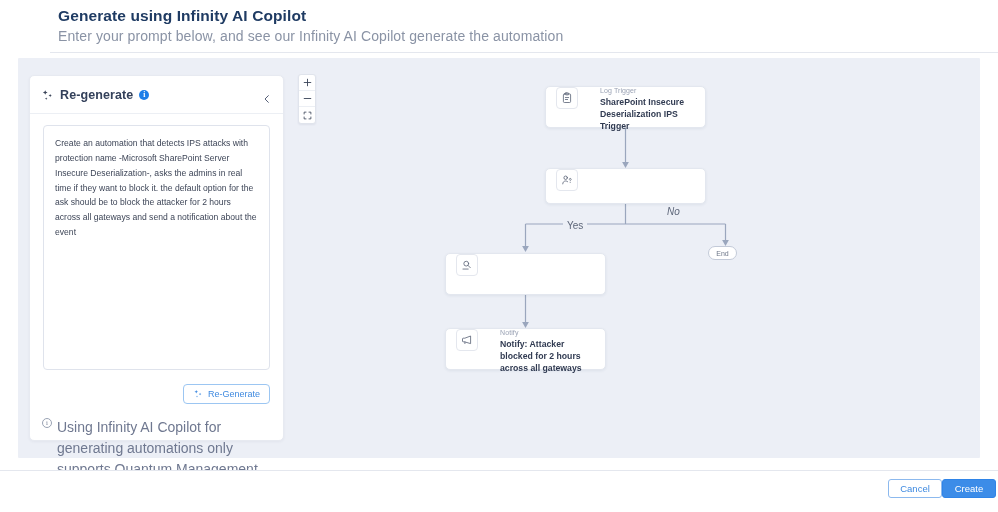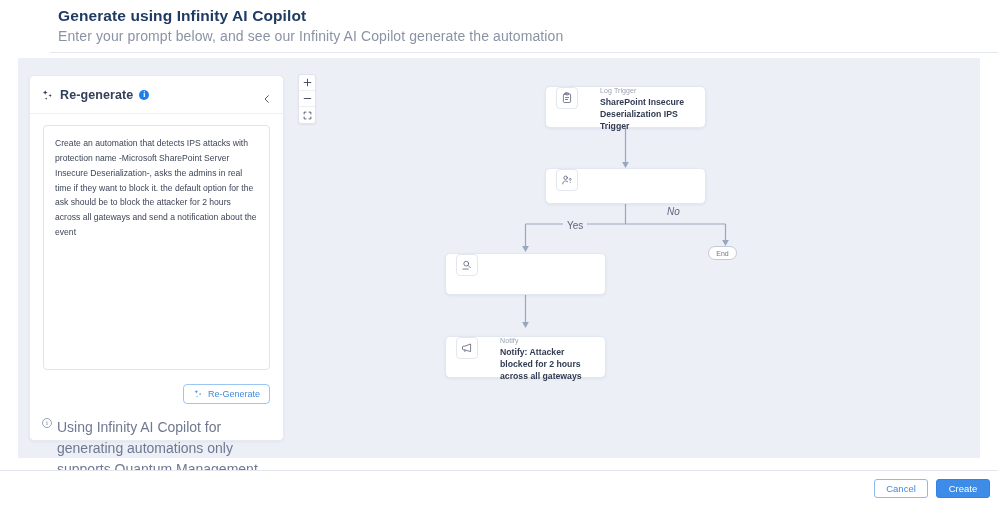--- a/index.html
+++ b/index.html
@@ -117,21 +117,21 @@
     display:flex; align-items:center; justify-content:center;
     color:#5c6578;
   }
   .node-text { display:flex; flex-direction:column; justify-content:center; }
   .node-kind { font-size:7px; color:#9aa2b4; margin-bottom:2px; letter-spacing:.1px; }
   .node-label { font-size:8.7px; font-weight:600; color:#313b52; line-height:1.38; }
 
   .node-trigger { left:527px; top:28px;  width:161px; height:42px; }
   .node-ask     { left:527px; top:110px; width:161px; height:36px; }
   .node-block   { left:427px; top:195px; width:161px; height:42px; }
-  .node-notify  { left:427px; top:278px; width:161px; height:42px; }
+  .node-notify  { left:427px; top:270px; width:161px; height:42px; }
 
   .end-pill {
     position:absolute; left:690px; top:188px; width:29px; height:14px;
     border:1px solid #c3cad8; border-radius:8px; background:#fff;
     font-size:7px; color:#6e7casda; color:#6e7789;
     display:flex; align-items:center; justify-content:center;
   }
 
   .branch-label {
     position:absolute; font-size:10px; color:#5d6679; background:#eceff6;
@@ -139,21 +139,21 @@
   }
   .lbl-yes { left:545px; top:162px; }
   .lbl-no  { left:645px; top:148px;font-style:italic; }
 
   
   .footer {
     position:absolute; left:0; bottom:0; width:998px; height:42px;
     border-top:1px solid #e4e7ee; background:#fff;
   }
   .footer-btns {
-    position:absolute; right:8px; top:8px; display:flex; gap:8px;
+    position:absolute; right:2px; top:8px; display:flex; 
   }
   .btn {
     height:19px; min-width:54px; border-radius:3px;
     font-size:9.5px; display:flex; align-items:center; justify-content:center;
     cursor:pointer; padding:0 10px;
   }
   .btn-cancel { border:1px solid #8cb9ee; color:#3f8ae0; background:#fff; }
   .btn-create { border:1px solid #2f84e8; color:#fff; background:#3c8ce8;text-align:right; }
 </style>
 </head>

